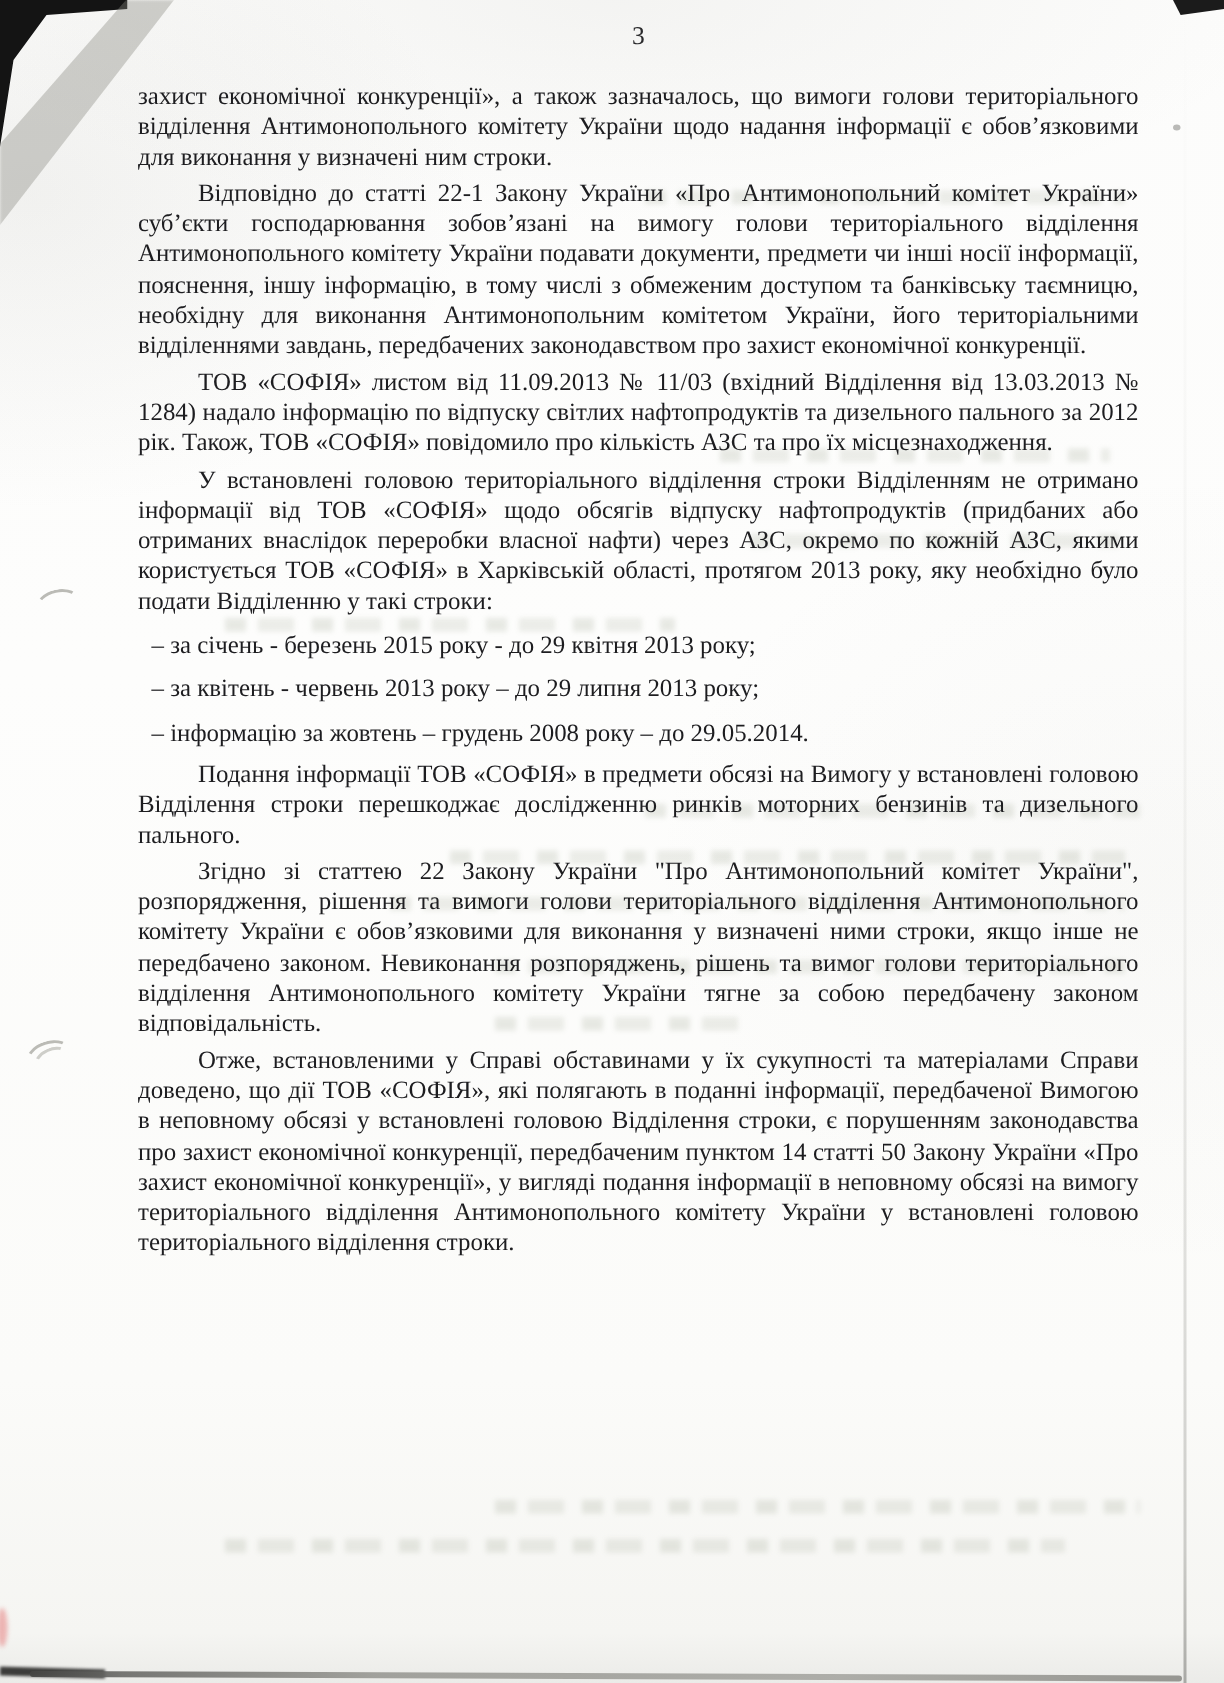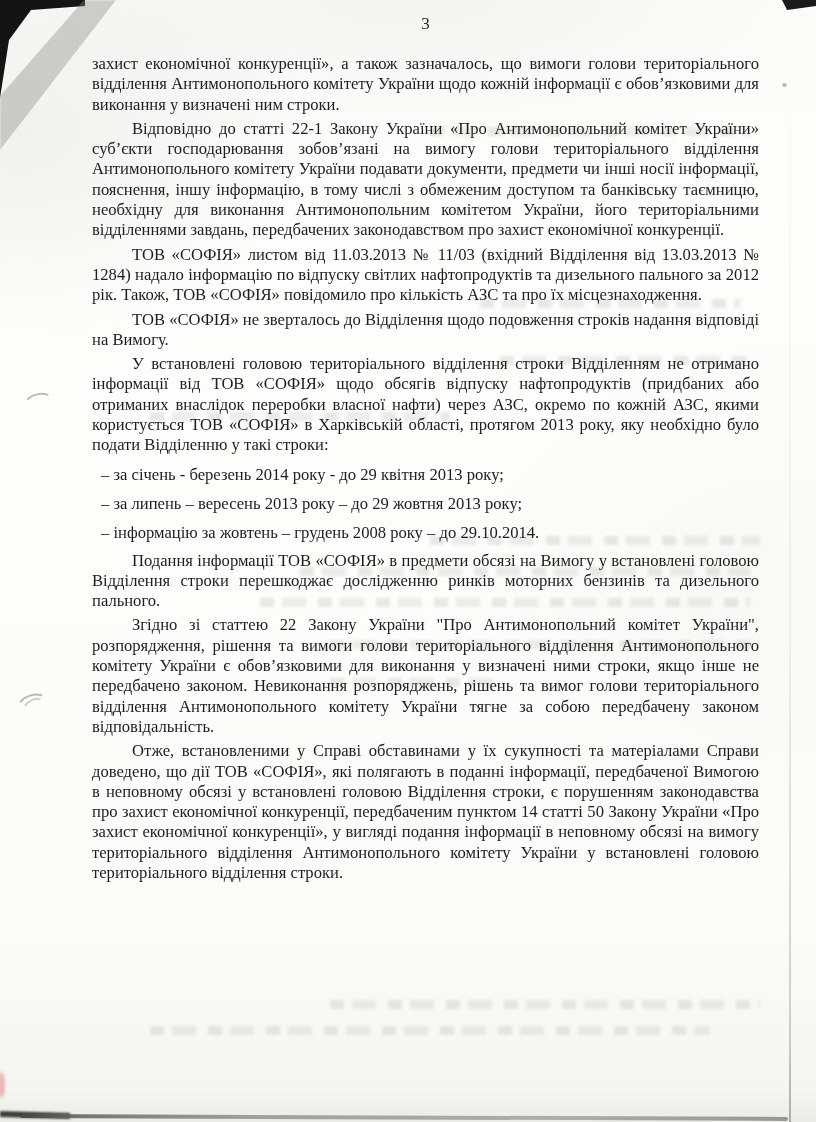--- a/index.html
+++ b/index.html
@@ -101,28 +101,27 @@
   <div class="ghost" style="left:430px;top:536px;width:330px;"></div>
   <div class="ghost" style="left:300px;top:567px;width:450px;"></div>
   <div class="ghost" style="left:260px;top:598px;width:490px;"></div>
   <div class="ghost" style="left:330px;top:640px;width:420px;"></div>
   <div class="ghost" style="left:330px;top:678px;width:170px;"></div>
   <div class="ghost" style="left:330px;top:1000px;width:430px;"></div>
   <div class="ghost" style="left:150px;top:1026px;width:560px;"></div>
 
   <div class="page-number">3</div>
   <div class="doc-body" id="doc-body">
-      <p class="para no-indent"><span>захист економічної конкуренції», а також зазначалось, що вимоги голови територіального відділення Антимонопольного комітету України щодо кожній інформації є обов’язковими для виконання у визначені ним строки.</span></p>
+      <p class="para no-indent"><span>захист економічної конкуренції», а також зазначалось, що вимоги голови територіального відділення Антимонопольного комітету України щодо надання інформації є обов’язковими для виконання у визначені ним строки.</span></p>
       <p class="para"><span>Відповідно до статті 22-1 Закону України «Про Антимонопольний комітет України» суб’єкти господарювання зобов’язані на вимогу голови територіального відділення Антимонопольного комітету України подавати документи, предмети чи інші носії інформації, пояснення, іншу інформацію, в тому числі з обмеженим доступом та банківську таємницю, необхідну для виконання Антимонопольним комітетом України, його територіальними відділеннями завдань, передбачених законодавством про захист економічної конкуренції.</span></p>
-      <p class="para"><span>ТОВ «СОФІЯ»  листом від 11.03.2013 № 11/03 (вхідний Відділення від 13.03.2013 № 1284) надало інформацію по відпуску світлих нафтопродуктів та дизельного пального за 2012 рік. Також, ТОВ «СОФІЯ» повідомило про кількість АЗС та про їх місцезнаходження.</span></p>
-      <p class="para"><span>ТОВ «СОФІЯ» не зверталось до Відділення щодо подовження строків надання відповіді на Вимогу.</span></p>
+      <p class="para"><span>ТОВ «СОФІЯ»  листом від 11.09.2013 № 11/03 (вхідний Відділення від 13.03.2013 № 1284) надало інформацію по відпуску світлих нафтопродуктів та дизельного пального за 2012 рік. Також, ТОВ «СОФІЯ» повідомило про кількість АЗС та про їх місцезнаходження.</span></p>
       <p class="para"><span>У встановлені головою територіального відділення строки Відділенням не отримано інформації від ТОВ «СОФІЯ» щодо обсягів відпуску нафтопродуктів (придбаних або отриманих внаслідок переробки власної нафти) через АЗС, окремо по кожній АЗС, якими користується ТОВ «СОФІЯ» в Харківській області, протягом 2013 року, яку необхідно було подати Відділенню у такі строки:</span></p>
       <div class="deadline-list">
-        <p class="list-item"><span>– за січень - березень 2014 року - </span><span class="u">до 29 квітня 2013 року;</span></p>
-        <p class="list-item"><span>– за липень – вересень 2013 року – </span><span class="u">до 29 жовтня 2013 року;</span></p>
-        <p class="list-item"><span>– інформацію за жовтень – грудень 2008 року – </span><span class="u">до 29.10.2014.</span></p>
+        <p class="list-item"><span>– за січень - березень 2015 року - </span><span class="u">до 29 квітня 2013 року;</span></p>
+        <p class="list-item"><span>– за квітень - червень 2013 року – </span><span class="u">до 29 липня 2013 року;</span></p>
+        <p class="list-item"><span>– інформацію за жовтень – грудень 2008 року – </span><span class="u">до 29.05.2014.</span></p>
       </div>
       <p class="para"><span>Подання інформації ТОВ «СОФІЯ» в предмети обсязі на Вимогу у встановлені головою Відділення строки перешкоджає дослідженню ринків моторних бензинів та дизельного пального.</span></p>
       <p class="para"><span>Згідно зі статтею 22 Закону України "Про Антимонопольний комітет України", розпорядження, рішення та вимоги голови територіального відділення Антимонопольного комітету України є обов’язковими для виконання у визначені ними строки, якщо інше не передбачено законом. Невиконання розпоряджень, рішень та вимог голови територіального відділення Антимонопольного комітету України тягне за собою передбачену законом відповідальність.</span></p>
       <p class="para"><span>Отже, встановленими у Справі обставинами у їх сукупності та матеріалами Справи доведено, що дії  ТОВ «СОФІЯ», які полягають в поданні інформації, передбаченої Вимогою в неповному обсязі у встановлені головою Відділення строки, є  порушенням законодавства про захист економічної конкуренції, передбаченим пунктом 14 статті 50 Закону України «Про захист економічної конкуренції», у вигляді подання інформації в неповному обсязі на вимогу територіального відділення Антимонопольного комітету України у встановлені головою територіального відділення строки.</span></p>
     </div>
 
 </div>
 
 </body></html>

